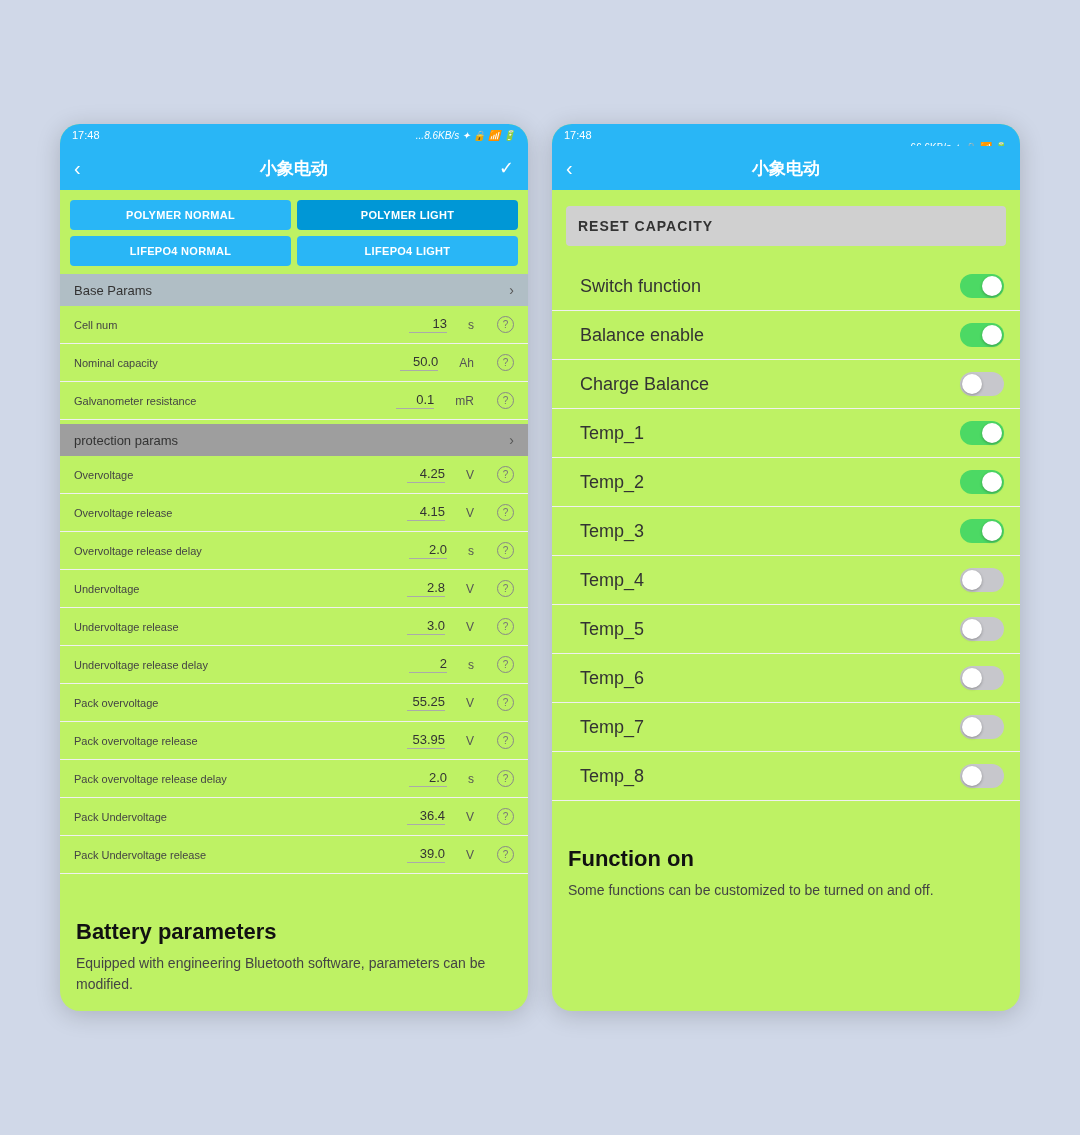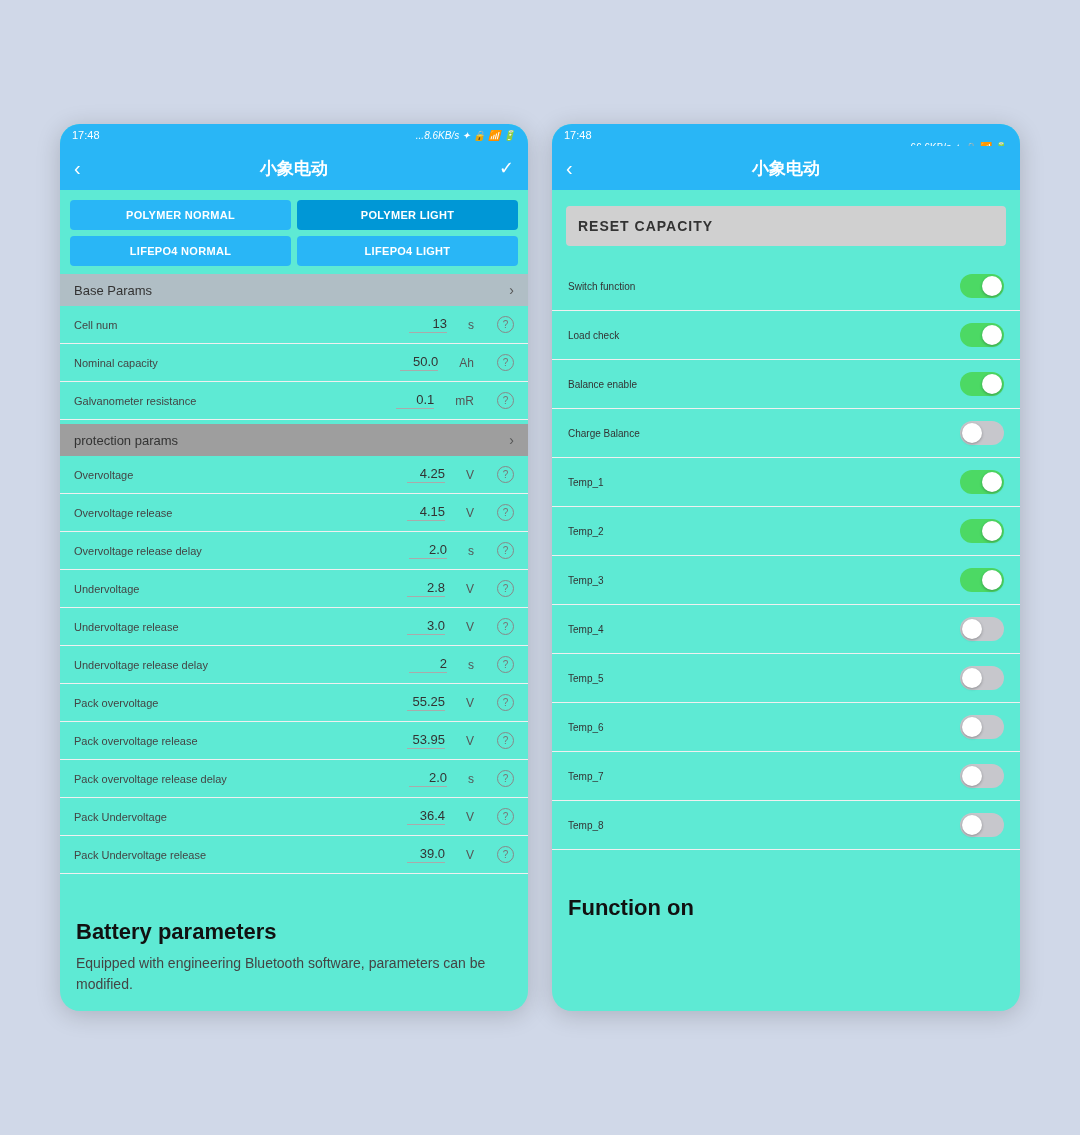--- a/index.html
+++ b/index.html
@@ -14,21 +14,21 @@
     }
     .container {
       display: flex;
       gap: 24px;
       padding: 40px 60px;
       width: 100%;
       justify-content: center;
     }
     .phone {
       width: 484px;
-      background: #5eead4;
+      background: #bef264;
       border-radius: 20px;
       overflow: hidden;
       box-shadow: 0 4px 24px rgba(0,0,0,0.18);
     }
     .status-bar {
       background: #29b6f6;
       color: #fff;
       font-size: 11px;
       padding: 4px 12px;
       display: flex;
@@ -176,22 +176,23 @@
       cursor: pointer;
     }
     .toggle-row {
       display: flex;
       justify-content: space-between;
       align-items: center;
       padding: 12px 16px;
       border-bottom: 1px solid #f0f0f0;
     }
     .toggle-label {
-      font-size: 10px;
+      font-size: 18px;
       color: #333;
+      margin-left: 12px;
     }
     .toggle {
       width: 44px;
       height: 24px;
       border-radius: 12px;
       position: relative;
       cursor: pointer;
       display: inline-block;
     }
     .toggle.on {
@@ -397,24 +398,20 @@
     </div>
     <div class="phone-body">
       <button class="reset-btn">RESET CAPACITY</button>
 
       
       <div class="toggle-row">
         <span class="toggle-label">Switch function</span>
         <div class="toggle on"></div>
       </div>
       <div class="toggle-row">
-        <span class="toggle-label">Load check</span>
-        <div class="toggle on"></div>
-      </div>
-      <div class="toggle-row">
         <span class="toggle-label">Balance enable</span>
         <div class="toggle on"></div>
       </div>
       <div class="toggle-row">
         <span class="toggle-label">Charge Balance</span>
         <div class="toggle off"></div>
       </div>
       <div class="toggle-row">
         <span class="toggle-label">Temp_1</span>
         <div class="toggle on"></div>
@@ -443,16 +440,17 @@
         <span class="toggle-label">Temp_7</span>
         <div class="toggle off"></div>
       </div>
       <div class="toggle-row">
         <span class="toggle-label">Temp_8</span>
         <div class="toggle off"></div>
       </div>
 
       <div class="caption-section">
         <h2>Function on</h2>
+        <p>Some functions can be customized to be turned on and off.</p>
       </div>
     </div>
   </div>
 </div>
 
 </body></html>

